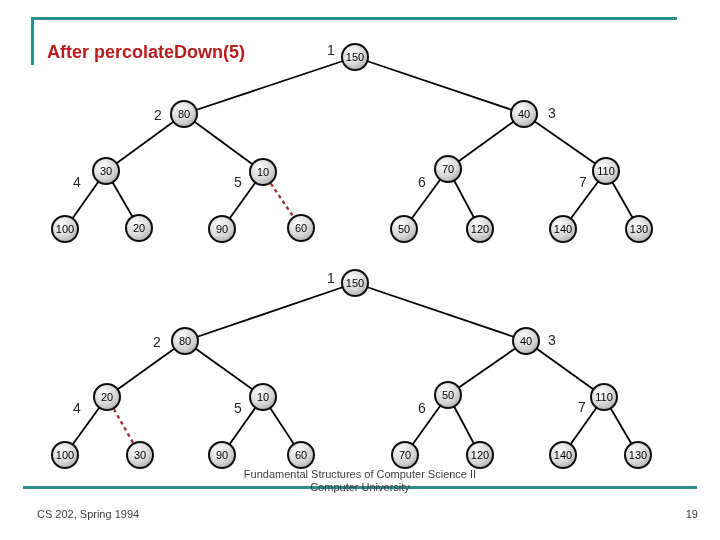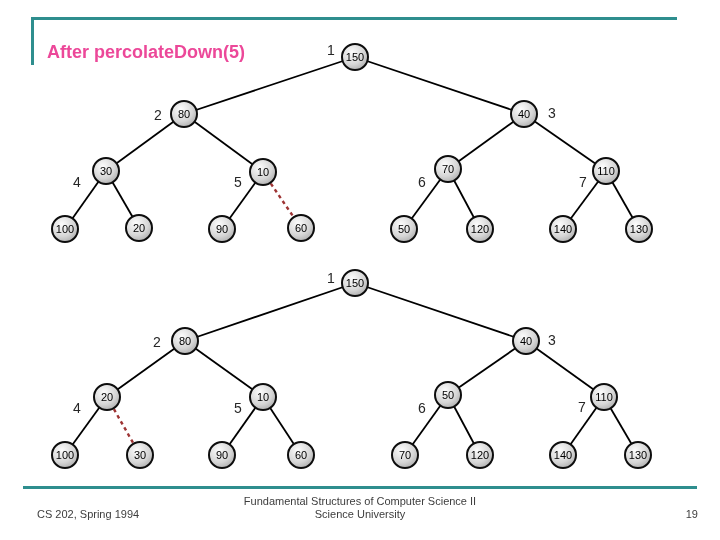--- a/index.html
+++ b/index.html
@@ -17,21 +17,21 @@
   }
   .accent-bar { position: absolute; }
   #accent-top    { left: 31px; top: 17px; width: 646px; height: 3px; }
   #accent-left   { left: 31px; top: 17px; width: 3px;  height: 48px; }
   #accent-bottom { left: 23px; top: 486px; width: 674px; height: 3px; }
 
   .slide-title {
     position: absolute;
     font-size: 18px;
     font-weight: bold;
-    color: #ec4899;
+    color: #b91c1c;
     white-space: nowrap;
     text-align: right;
   }
   #title1 { left: 47px; top: 42px; }
   #title2 { left: 47px; top: 288px; }
 
   #diagram {
     position: absolute;
     left: 0; top: 0;
     width: 720px; height: 540px;
@@ -40,21 +40,21 @@
   .footer-left, .footer-right, .footer-center {
     position: absolute;
     font-size: 11px;
     color: #3d3d3d;
     white-space: nowrap;
   }
   .footer-left  { left: 37px;  top: 508px; }
   .footer-right { right: 22px; top: 508px; }
   .footer-center {
     left: 0; width: 720px;
-    top: 495px;
+    top: 468px;
     text-align: center;
     line-height: 13px;
   }
 </style>
 </head>
 <body>
 
 <div class="slide">
 
   <div id="accent-top" class="accent-bar" style="background: rgb(46, 142, 142);"></div>
@@ -176,17 +176,17 @@
       </g>
     </svg>
 
   <div id="title1" class="slide-title">After percolateDown(5)</div>
 
   <div id="accent-bottom" class="accent-bar" style="background: rgb(46, 142, 142);"></div>
 
   <div class="footer-left">CS 202, Spring 1994</div>
   <div class="footer-center">
     <div>Fundamental Structures of Computer Science II</div>
-    <div>Science University</div>
+    <div>Computer University</div>
   </div>
   <div class="footer-right">19</div>
 
 </div>
 
 </body></html>

